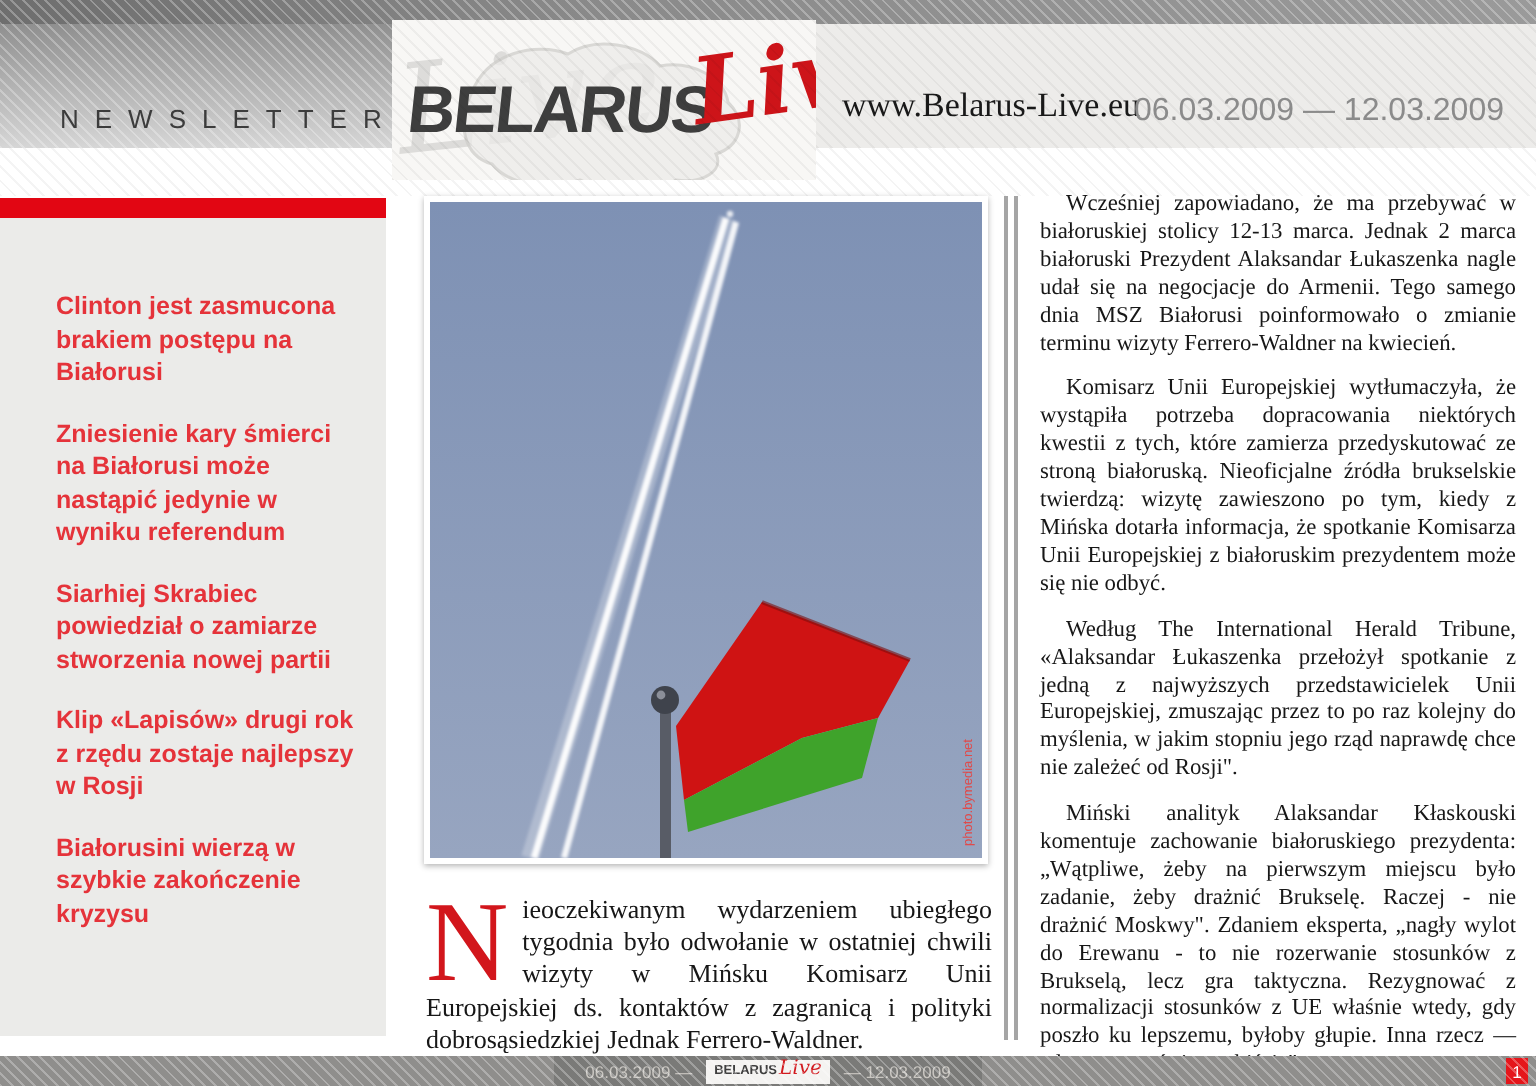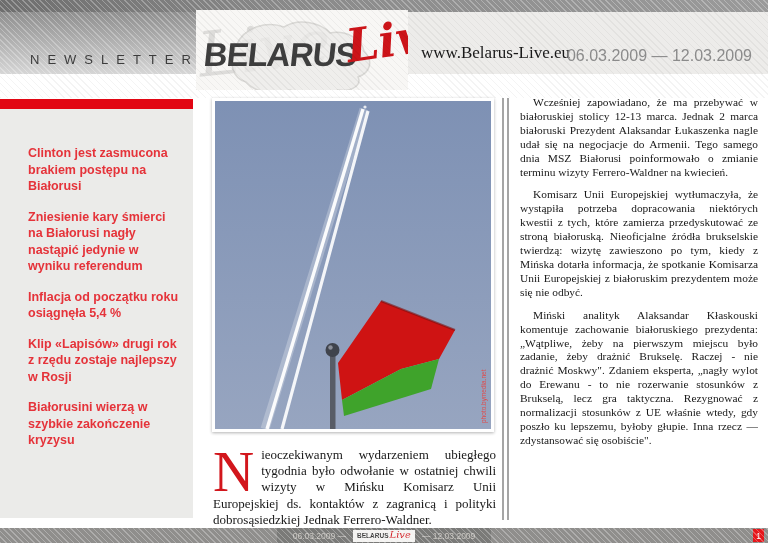--- a/index.html
+++ b/index.html
@@ -87,22 +87,22 @@
   <span class="logo-brand">BELARUS</span>
   <span class="logo-script">Live</span>
 </div>
 
 <a class="website" href="#">www.Belarus-Live.eu</a>
 <div class="daterange">06.03.2009 — 12.03.2009</div>
 
 <div class="redbar"></div>
 <div class="sidebar">
   <p class="sb-item">Clinton jest zasmucona brakiem postępu na Białorusi</p>
-  <p class="sb-item">Zniesienie kary śmierci na Białorusi nagły nastąpić jedynie w wyniku referendum</p>
-  <p class="sb-item">Inflacja od początku roku osiągnęła 5,4 %</p>
+  <p class="sb-item">Zniesienie kary śmierci na Białorusi może nastąpić jedynie w wyniku referendum</p>
+  <p class="sb-item">Siarhiej Skrabiec powiedział o zamiarze stworzenia nowej partii</p>
   <p class="sb-item">Klip «Lapisów» drugi rok z rzędu zostaje najlepszy w Rosji</p>
   <p class="sb-item">Białorusini wierzą w szybkie zakończenie kryzysu</p>
 </div>
 
 <div class="photo">
   <svg width="276" height="328" viewBox="0 0 276 328">
     <defs>
       <linearGradient id="sky" x1="0" y1="0" x2="0" y2="1">
         <stop offset="0" stop-color="#7e91b4"></stop>
         <stop offset="1" stop-color="#97a5c0"></stop>
@@ -133,20 +133,21 @@
 </div>
 
 <div class="lead">
   <span class="dropcap">N</span><span>ieoczekiwanym wydarzeniem ubiegłego tygodnia było odwołanie w ostatniej chwili wizyty w Mińsku Komisarz Unii Europejskiej ds. kontaktów z zagranicą i polityki dobrosąsiedzkiej Jednak Ferrero-Waldner.</span>
 </div>
 
 <div class="col-rule"></div>
 <div class="article">
   <p>Wcześniej zapowiadano, że ma przebywać w białoruskiej stolicy 12-13 marca. Jednak 2 marca białoruski Prezydent Alaksandar Łukaszenka nagle udał się na negocjacje do Armenii. Tego samego dnia MSZ Białorusi poinformowało o zmianie terminu wizyty Ferrero-Waldner na kwiecień.</p>
   <p>Komisarz Unii Europejskiej wytłumaczyła, że wystąpiła potrzeba dopracowania niektórych kwestii z tych, które zamierza przedyskutować ze stroną białoruską. Nieoficjalne źródła brukselskie twierdzą: wizytę zawieszono po tym, kiedy z Mińska dotarła informacja, że spotkanie Komisarza Unii Europejskiej z białoruskim prezydentem może się nie odbyć.</p>
+  <p>Według The International Herald Tribune, «Alaksandar Łukaszenka przełożył spotkanie z jedną z najwyższych przedstawicielek Unii Europejskiej, zmuszając przez to po raz kolejny do myślenia, w jakim stopniu jego rząd naprawdę chce nie zależeć od Rosji".</p>
   <p>Miński analityk Alaksandar Kłaskouski komentuje zachowanie białoruskiego prezydenta: „Wątpliwe, żeby na pierwszym miejscu było zadanie, żeby drażnić Brukselę. Raczej - nie drażnić Moskwy". Zdaniem eksperta, „nagły wylot do Erewanu - to nie rozerwanie stosunków z Brukselą, lecz gra taktyczna. Rezygnować z normalizacji stosunków z UE właśnie wtedy, gdy poszło ku lepszemu, byłoby głupie. Inna rzecz — zdystansować się osobiście".</p>
 </div>
 
 <div class="footer diag">
   <div class="footer-center">
     <span class="f-date">06.03.2009 —</span>
     <span class="f-logo">
       <span class="f-brand">BELARUS</span>
       <span class="f-script">Live</span>
     </span>

